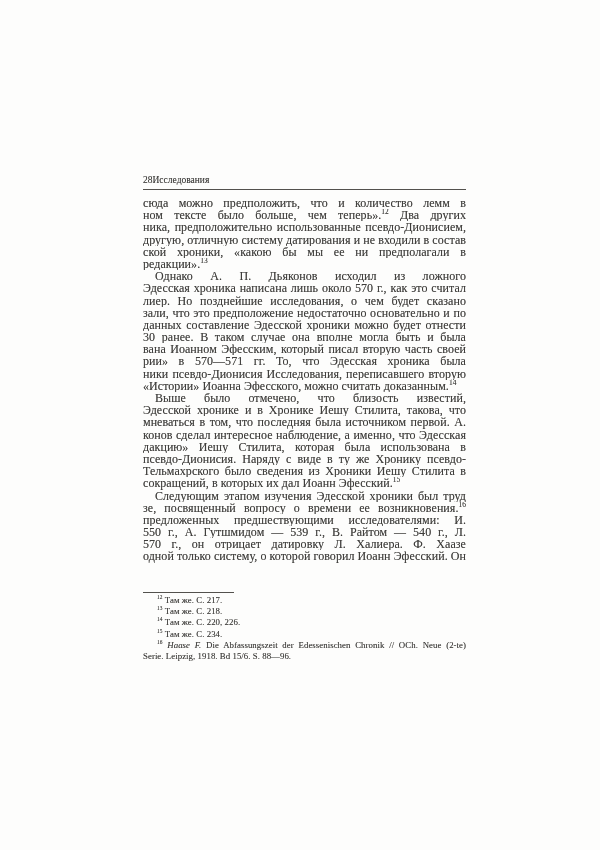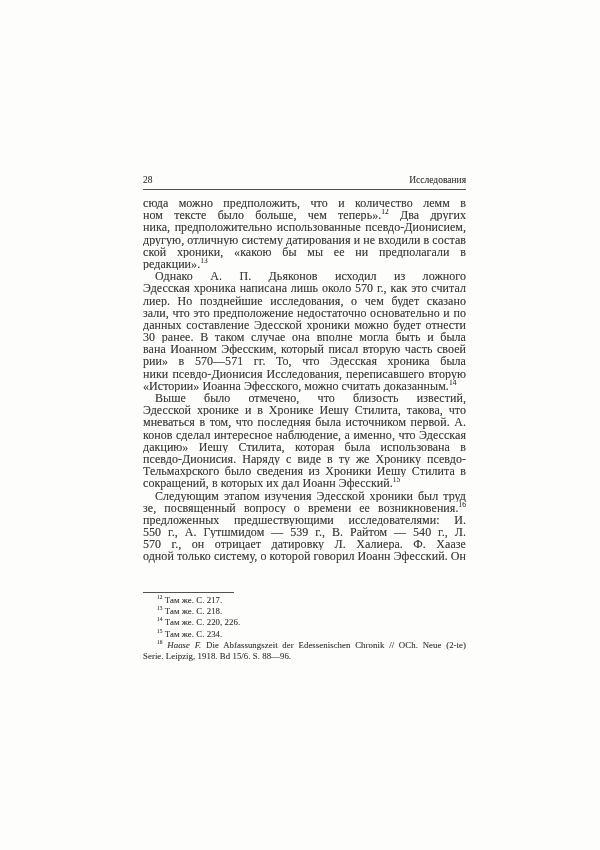--- a/index.html
+++ b/index.html
@@ -11,21 +11,21 @@
   }
   .page {
     position: relative;
     width: 600px; height: 850px;
     color: #3f3e3c;
   }
   .scan-ink { text-shadow: 0 0 0.5px rgba(80,78,74,0.55); }
 
   .header {
     position: absolute; left: 143px; top: 175px; width: 323px;
-    display: flex; justify-content: space-between; align-items: baseline;
+    display: flex; justify-content: flex-start; align-items: baseline;
     font-size: 9.5px; line-height: 11px;
   }
   .header-rule {
     position: absolute; left: 143px; top: 189px; width: 323px;
     border-top: 1px solid #53514d; height: 0;
   }
 
   .body-text {
     position: absolute; left: 143px; top: 197px; width: 323px;
     font-size: 12px; line-height: 12.2px;

